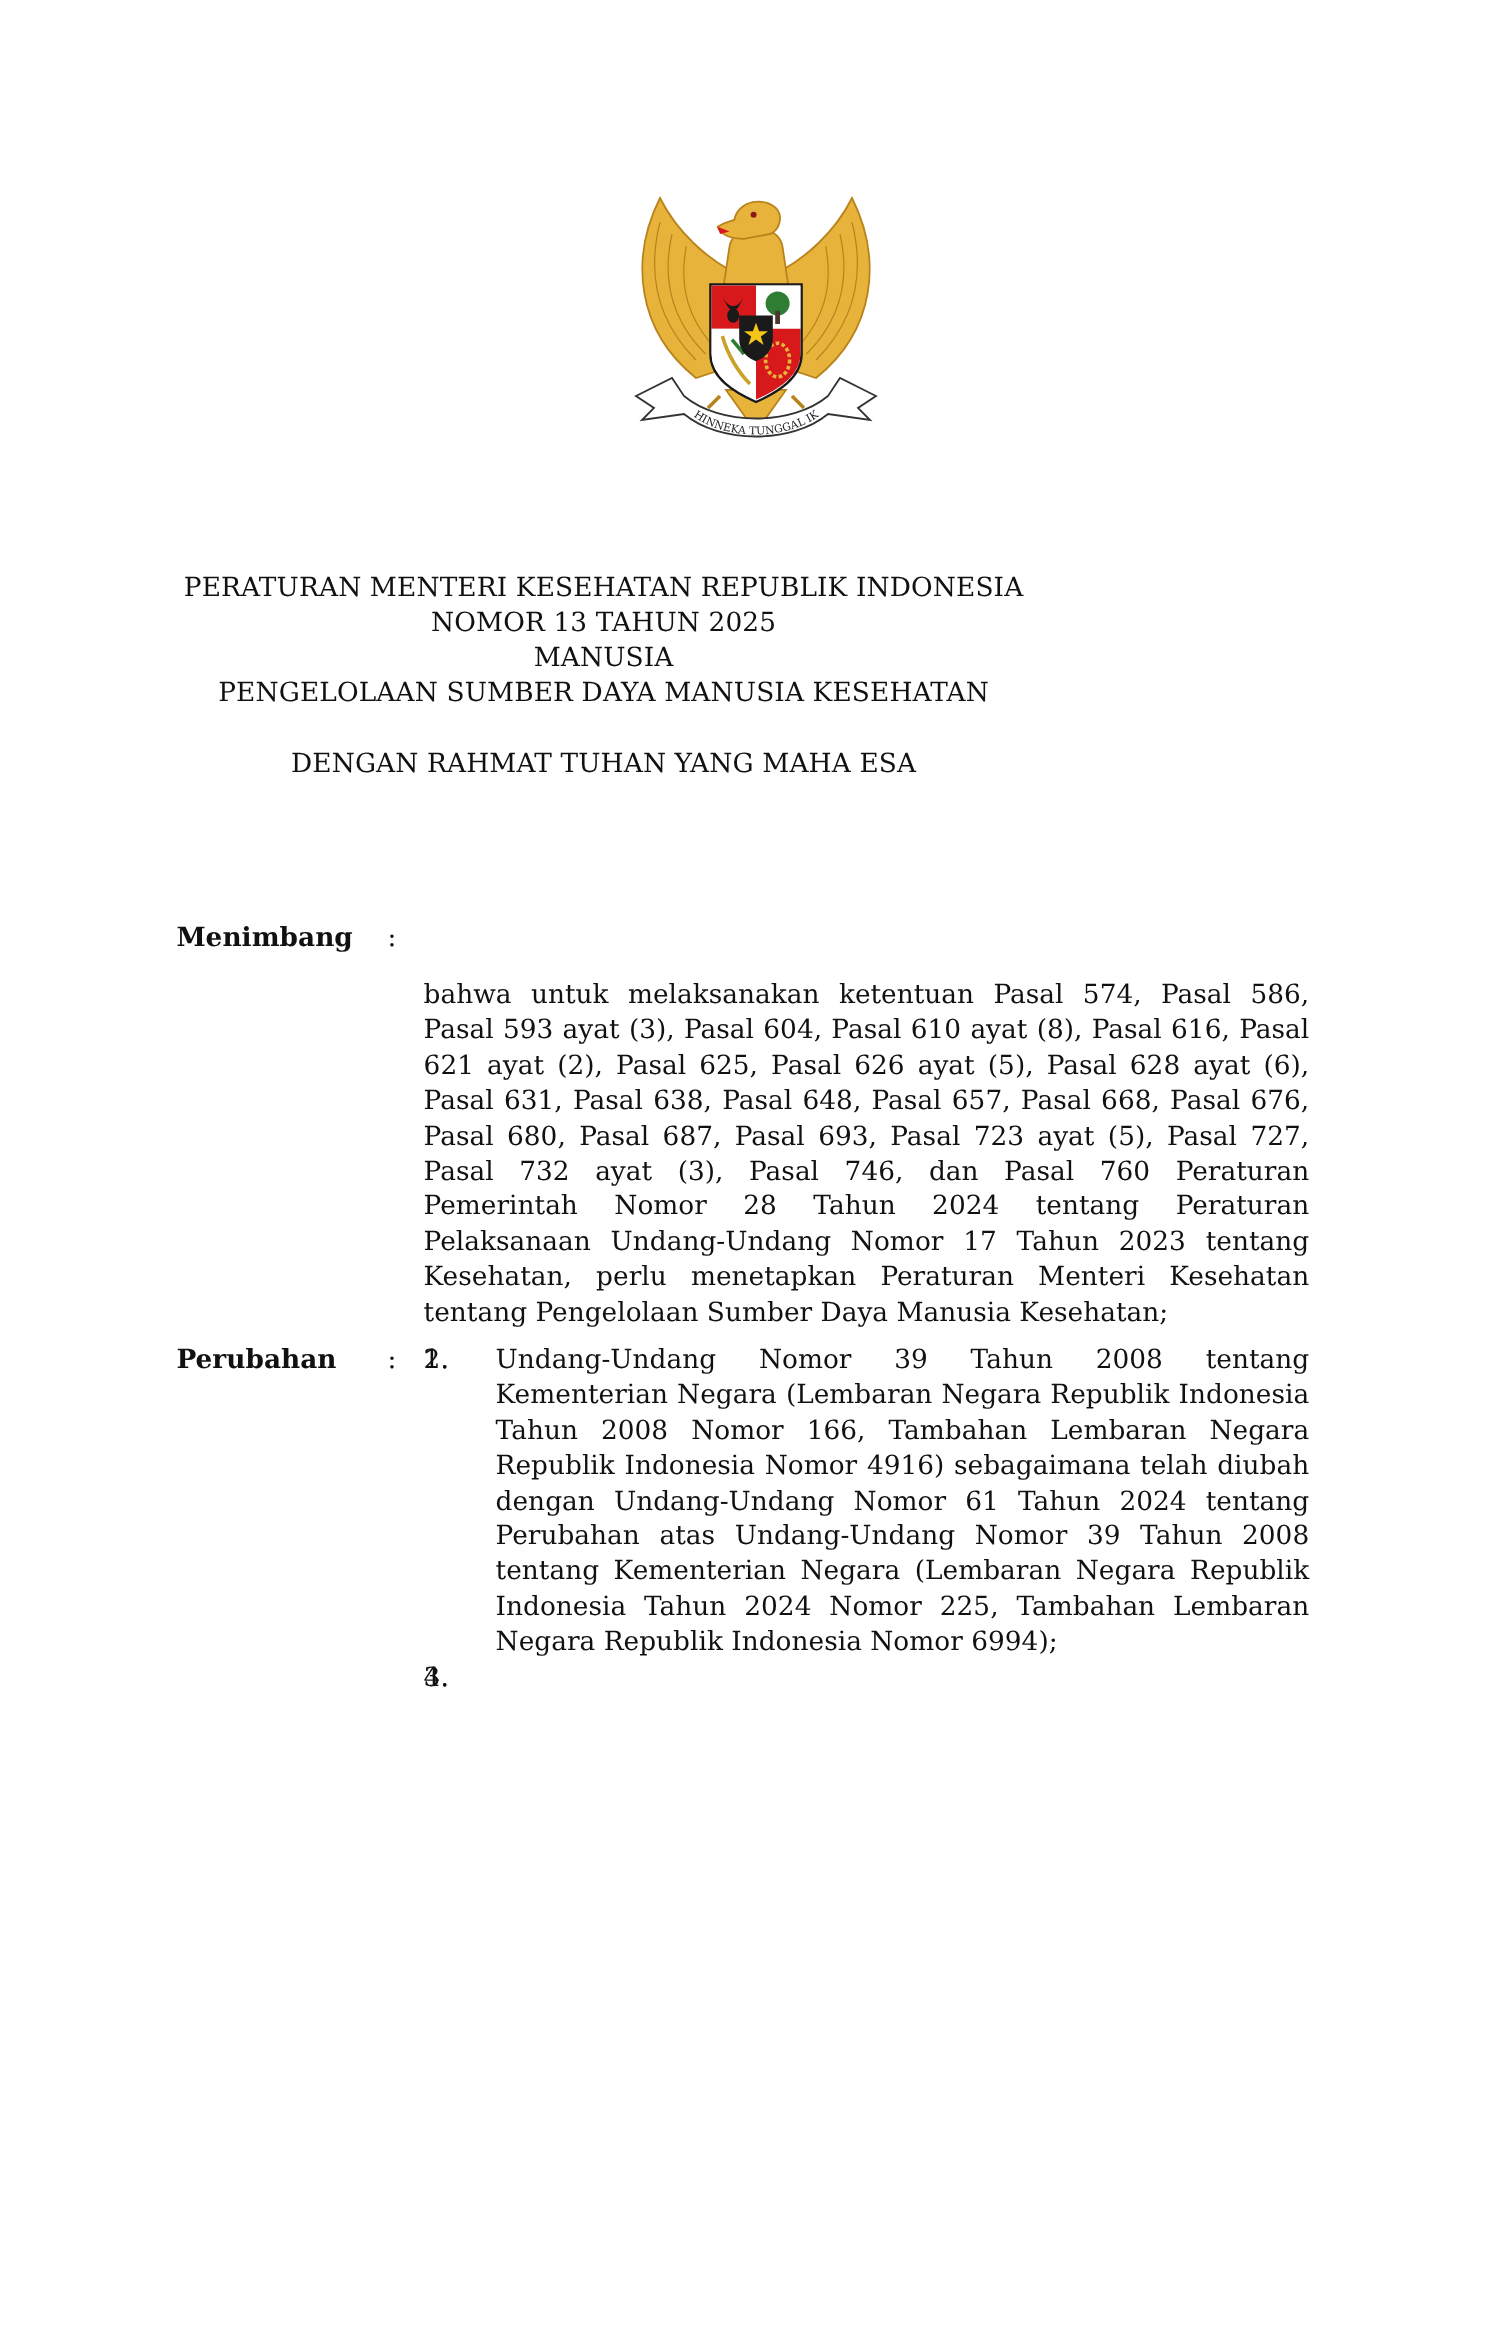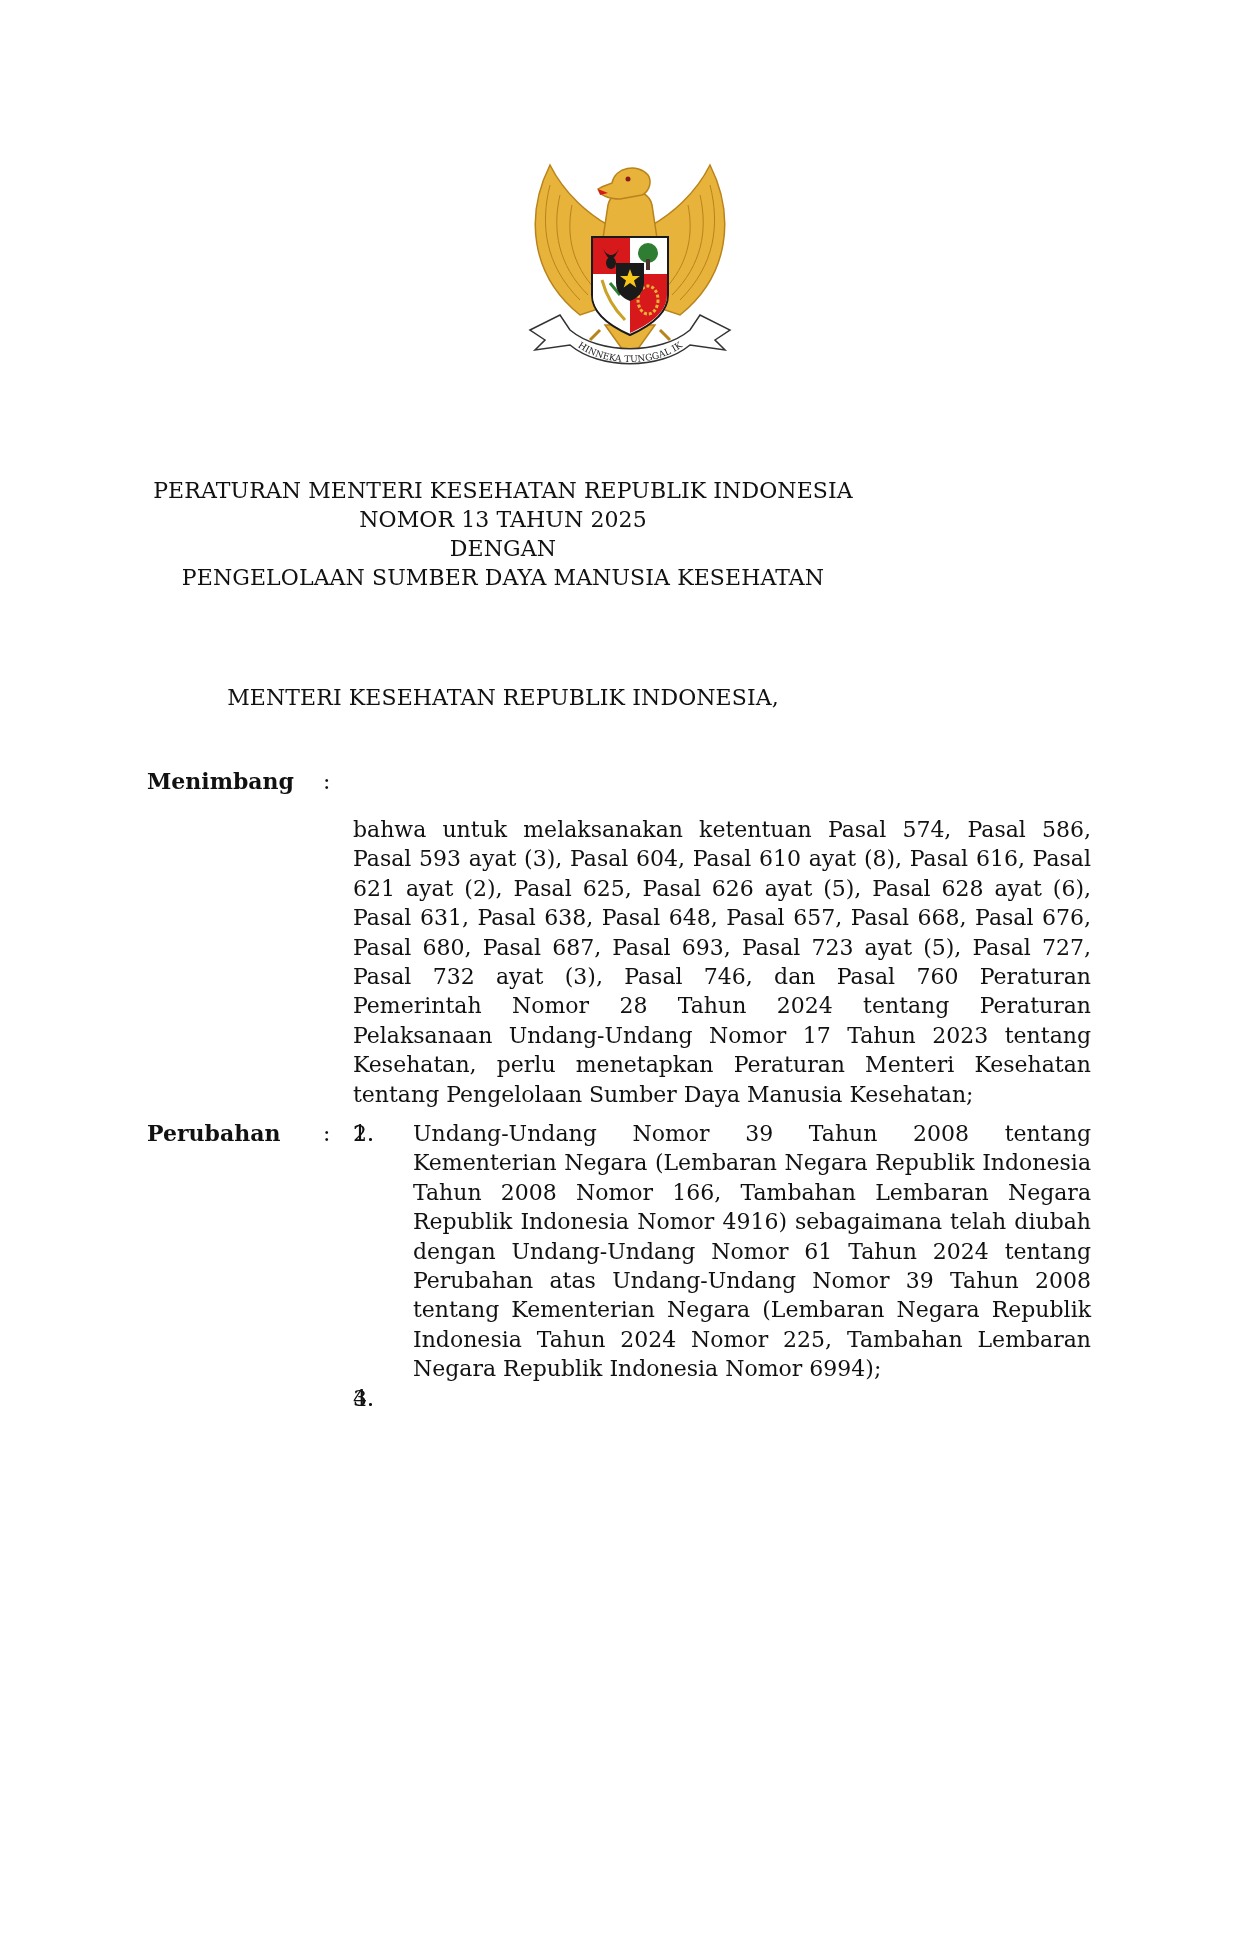--- a/index.html
+++ b/index.html
@@ -77,25 +77,25 @@
         <textPath href="#mottoPath" startOffset="50%" text-anchor="middle">BHINNEKA TUNGGAL IKA</textPath>
       </text>
 
       <path d="M80 175 L 70 185 M140 175 L 150 185" stroke="#b9831c" stroke-width="3"></path>
     </svg>
   </div>
 
   <div class="heading h1">
     <div>PERATURAN MENTERI KESEHATAN REPUBLIK INDONESIA</div>
     <div>NOMOR 13 TAHUN 2025</div>
-    <div>DENGAN</div>
+    <div>MANUSIA</div>
     <div>PENGELOLAAN SUMBER DAYA MANUSIA KESEHATAN</div>
   </div>
 
-  <div class="heading h3">MENTERI KESEHATAN REPUBLIK INDONESIA,</div>
+  <div class="heading h2">DENGAN RAHMAT TUHAN YANG MAHA ESA</div>
 
   <div class="section sec-menimbang">
     <span class="label">Menimbang</span>
     <span class="colon">:</span>
     <div class="body">bahwa untuk melaksanakan ketentuan Pasal 574, Pasal 586, Pasal 593 ayat (3), Pasal 604, Pasal 610 ayat (8), Pasal 616, Pasal 621 ayat (2), Pasal 625, Pasal 626 ayat (5), Pasal 628 ayat (6), Pasal 631, Pasal 638, Pasal 648, Pasal 657, Pasal 668, Pasal 676, Pasal 680, Pasal 687, Pasal 693, Pasal 723 ayat (5), Pasal 727, Pasal 732 ayat (3), Pasal 746, dan Pasal 760 Peraturan Pemerintah Nomor 28 Tahun 2024 tentang Peraturan Pelaksanaan Undang-Undang Nomor 17 Tahun 2023 tentang Kesehatan, perlu menetapkan Peraturan Menteri Kesehatan tentang Pengelolaan Sumber Daya Manusia Kesehatan;</div>
   </div>
 
   <div class="section sec-mengingat">
     <span class="label">Perubahan</span>
     <span class="colon">:</span>

